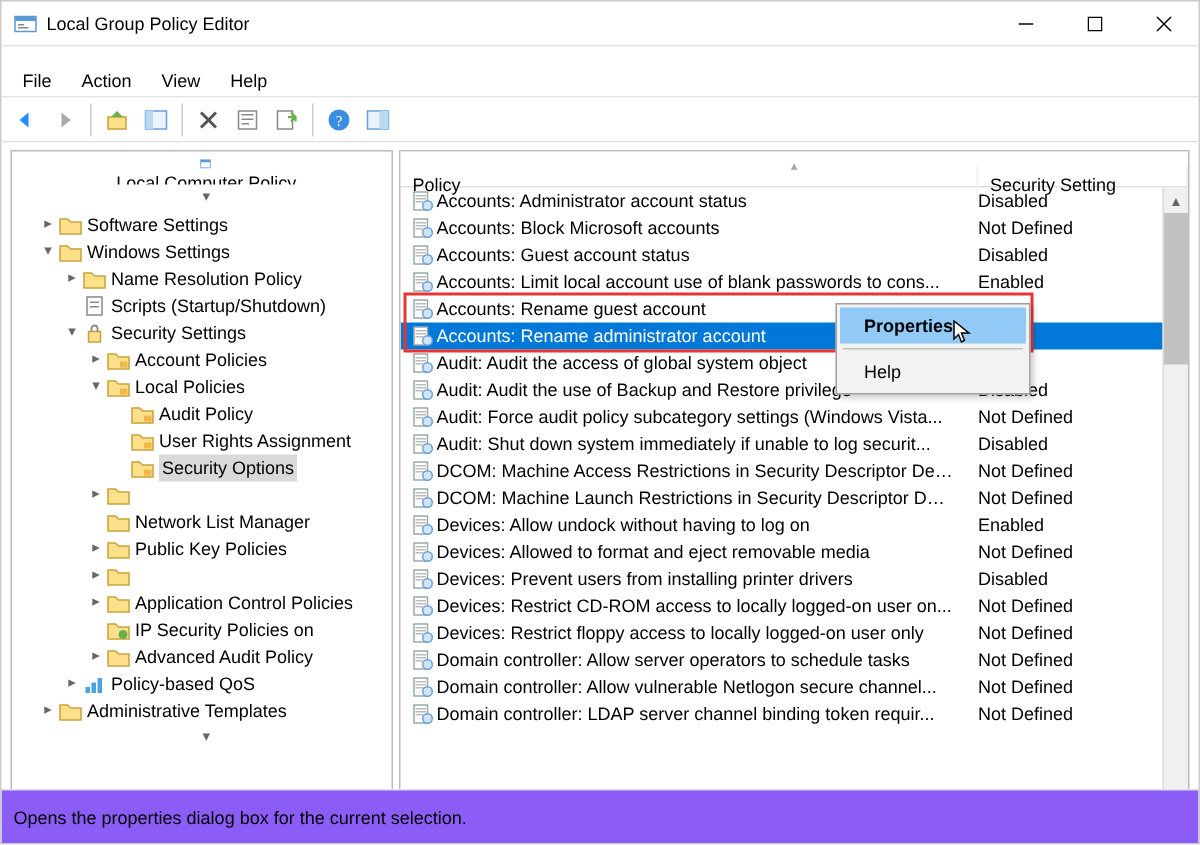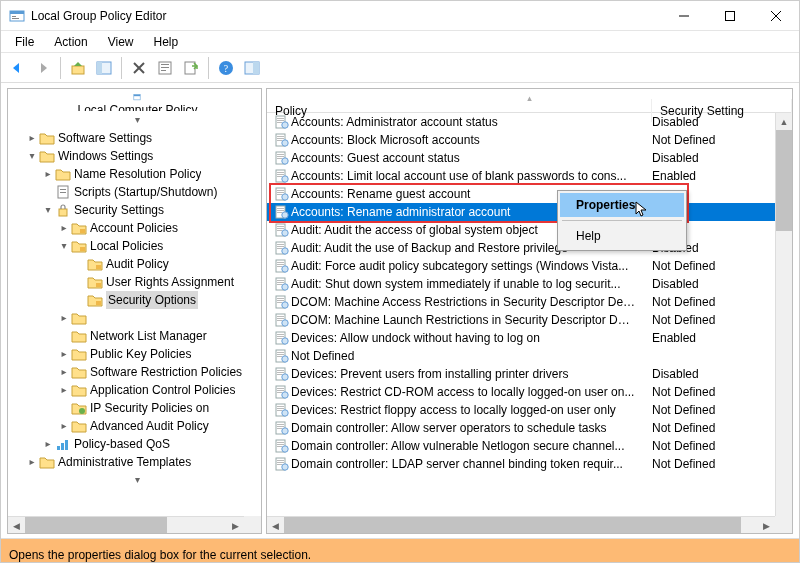--- a/index.html
+++ b/index.html
@@ -32,20 +32,21 @@
     font-size: 13px; color: #333;
   }
 
   
   .menubar {
     height: 22px;
     display: flex;
     align-items: center;
     padding: 0 4px;
     border-bottom: 1px solid #e5e5e5;
+    margin-top: 12px;
   }
   .menubar .menu-item { padding: 2px 10px; font-size: 12px; }
 
   
   .toolbar {
     height: 30px;
     display: flex;
     align-items: center;
     padding: 0 4px;
     border-bottom: 1px solid #ddd;
@@ -143,23 +144,23 @@
   }
   .context-menu .cm-item { padding:5px 16px; }
   .context-menu .cm-item.hover { background:#91c9f7; }
   .context-menu .cm-sep { height:1px; background:#c0c0c0; margin:3px 2px; }
   .cursor {
     position:absolute; width:14px; height:18px; pointer-events:none;
   }
 
   
   .statusbar {
-    position:absolute; bottom:0; left:0; right:0; height:24px;
-    display:flex; align-items:flex-end; padding:0 8px;
-    background:#fdba74; border-top:1px solid #ddd;
+    position:absolute; bottom:0; left:0; right:0; height:36px;
+    display:flex; align-items:center; padding:0 8px;
+    background:#8b5cf6; border-top:1px solid #ddd;
     font-size:12px;
   }
 </style>
 </head>
 <body>
 
 <div class="titlebar">
   <svg class="icon" viewBox="0 0 16 16">
       <rect x="1" y="3" width="14" height="10" fill="#fff" stroke="#5a9bd5"></rect>
       <rect x="1" y="3" width="14" height="3" fill="#5a9bd5"></rect>
@@ -371,21 +372,20 @@
           <svg class="node-icon folder-ic" viewBox="0 0 16 16">
             <path d="M1 4 h5 l2 2 h7 v8 h-14 z" fill="#ffe08a" stroke="#c9a23a"></path>
           </svg>
           <span class="label">Public Key Policies</span>
         </div>
       <div class="tree-row indent-3">
           <span class="twisty">▸</span>
           <svg class="node-icon folder-ic" viewBox="0 0 16 16">
             <path d="M1 4 h5 l2 2 h7 v8 h-14 z" fill="#ffe08a" stroke="#c9a23a"></path>
           </svg>
-          <span class="label">Software Restriction Policies</span>
         </div>
       <div class="tree-row indent-3">
           <span class="twisty">▸</span>
           <svg class="node-icon folder-ic" viewBox="0 0 16 16">
             <path d="M1 4 h5 l2 2 h7 v8 h-14 z" fill="#ffe08a" stroke="#c9a23a"></path>
           </svg>
           <span class="label">Application Control Policies</span>
         </div>
       <div class="tree-row indent-3">
           <span class="twisty"></span>
@@ -616,20 +616,21 @@
           <div class="list-row">
             <span class="cell-icon">
               <svg width="16" height="16" viewBox="0 0 16 16">
                 <rect x="2" y="2" width="9" height="12" fill="#fff" stroke="#9aa"></rect>
                 <rect x="3" y="4" width="7" height="1" fill="#bbb"></rect>
                 <rect x="3" y="6" width="7" height="1" fill="#bbb"></rect>
                 <rect x="3" y="8" width="5" height="1" fill="#bbb"></rect>
                 <circle cx="11" cy="11" r="3.2" fill="#d0e4f5" stroke="#6aa0d8"></circle>
               </svg>
             </span>
+            <span class="cell-policy">Devices: Allowed to format and eject removable media</span>
             <span class="cell-setting">Not Defined</span>
           </div>
           <div class="list-row">
             <span class="cell-icon">
               <svg width="16" height="16" viewBox="0 0 16 16">
                 <rect x="2" y="2" width="9" height="12" fill="#fff" stroke="#9aa"></rect>
                 <rect x="3" y="4" width="7" height="1" fill="#bbb"></rect>
                 <rect x="3" y="6" width="7" height="1" fill="#bbb"></rect>
                 <rect x="3" y="8" width="5" height="1" fill="#bbb"></rect>
                 <circle cx="11" cy="11" r="3.2" fill="#d0e4f5" stroke="#6aa0d8"></circle>

